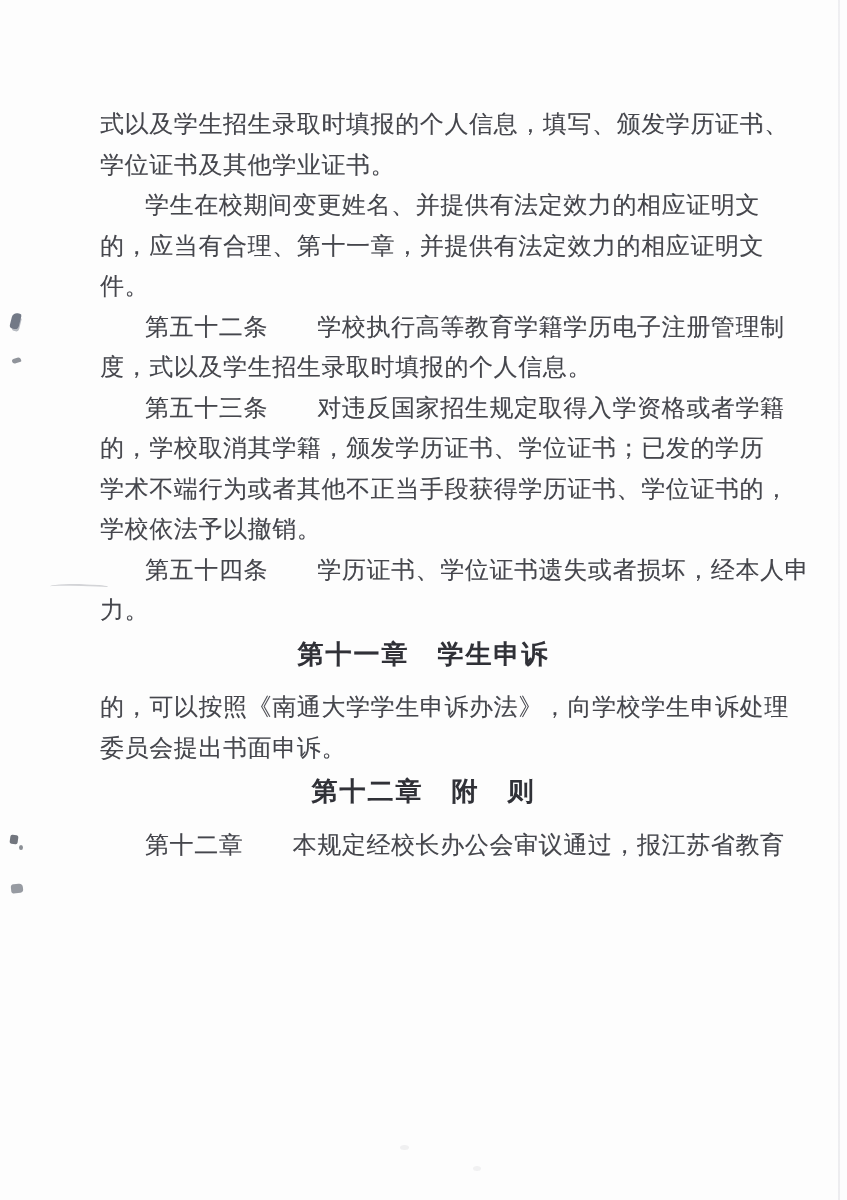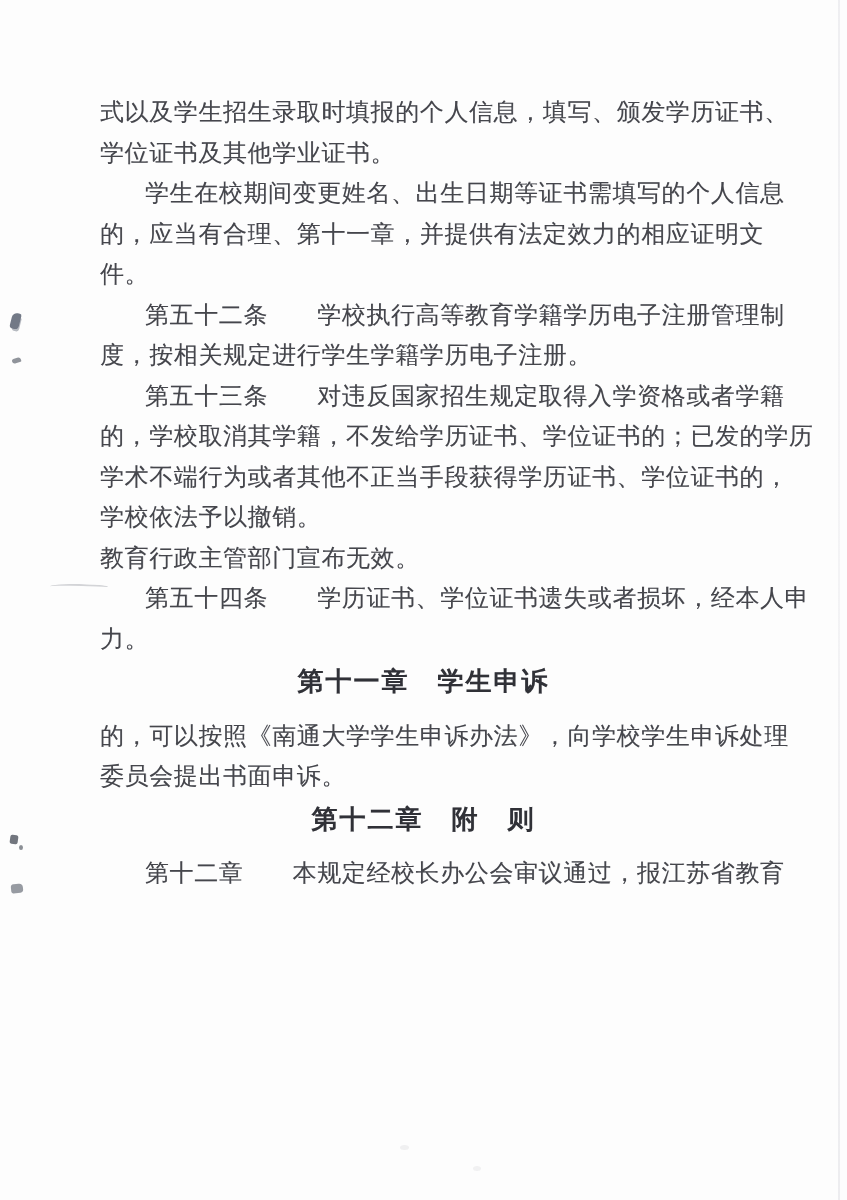--- a/index.html
+++ b/index.html
@@ -21,36 +21,36 @@
     top: 0;
     left: 838px;
     width: 2px;
     height: 1200px;
     background: linear-gradient(to bottom, #ededf0, #f3f3f5 40%, #ebebee);
     opacity: 0.9;
   }
   .content {
     position: absolute;
     left: 100px;
-    top: 92px;
+    top: 104px;
     width: 716px;
   }
   .line {
     font-size: 24px;
     line-height: 40.5px;
     letter-spacing: 0.6px;
     color: #45464c;
     white-space: pre;
     text-shadow: 0.3px 0.3px 0.6px rgba(90, 90, 100, 0.35);
   }
   .line.indent {
     padding-left: 45px;
   }
   .heading {
-    font-family: Liberation Mono, monospace;
+    font-family: Liberation Serif, serif;
     font-size: 26px;
     line-height: 40.5px;
     font-weight: bold;
     letter-spacing: 2px;
     text-align: center;
     color: #303137;
     margin: 4px -31px 12px -100px; 
     white-space: pre;
     text-shadow: 0.3px 0.3px 0.5px rgba(50, 50, 60, 0.3);
   }
@@ -128,30 +128,29 @@
   <div class="mark pencil-squiggle"></div>
   <div class="mark mark-3"></div>
   <div class="mark mark-3b"></div>
   <div class="mark mark-4"></div>
   <div class="mark faint-dot-1"></div>
   <div class="mark faint-dot-2"></div>
 
   <div class="content" id="content">
       <div class="line">式以及学生招生录取时填报的个人信息，填写、颁发学历证书、</div>
       <div class="line">学位证书及其他学业证书。</div>
-      <div class="line indent">学生在校期间变更姓名、出生日期等证书需填写的个人信息</div>
+      <div class="line indent">学生在校期间变更姓名、并提供有法定效力的相应证明文</div>
       <div class="line">的，应当有合理、第十一章，并提供有法定效力的相应证明文</div>
       <div class="line">件。</div>
       <div class="line indent">第五十二条　　学校执行高等教育学籍学历电子注册管理制</div>
-      <div class="line">度，按相关规定进行学生学籍学历电子注册。</div>
+      <div class="line">度，式以及学生招生录取时填报的个人信息。</div>
       <div class="line indent">第五十三条　　对违反国家招生规定取得入学资格或者学籍</div>
-      <div class="line">的，学校取消其学籍，不发给学历证书、学位证书的；已发的学历</div>
+      <div class="line">的，学校取消其学籍，颁发学历证书、学位证书；已发的学历</div>
       <div class="line">学术不端行为或者其他不正当手段获得学历证书、学位证书的，</div>
       <div class="line">学校依法予以撤销。</div>
-      <div class="line">教育行政主管部门宣布无效。</div>
       <div class="line indent">第五十四条　　学历证书、学位证书遗失或者损坏，经本人申</div>
       <div class="line">力。</div>
       <div class="heading">第十一章　学生申诉</div>
       <div class="line">的，可以按照《南通大学学生申诉办法》，向学校学生申诉处理</div>
       <div class="line">委员会提出书面申诉。</div>
       <div class="heading">第十二章　附　则</div>
       <div class="line indent">第十二章　　本规定经校长办公会审议通过，报江苏省教育</div>
     </div>
 </div>
 

